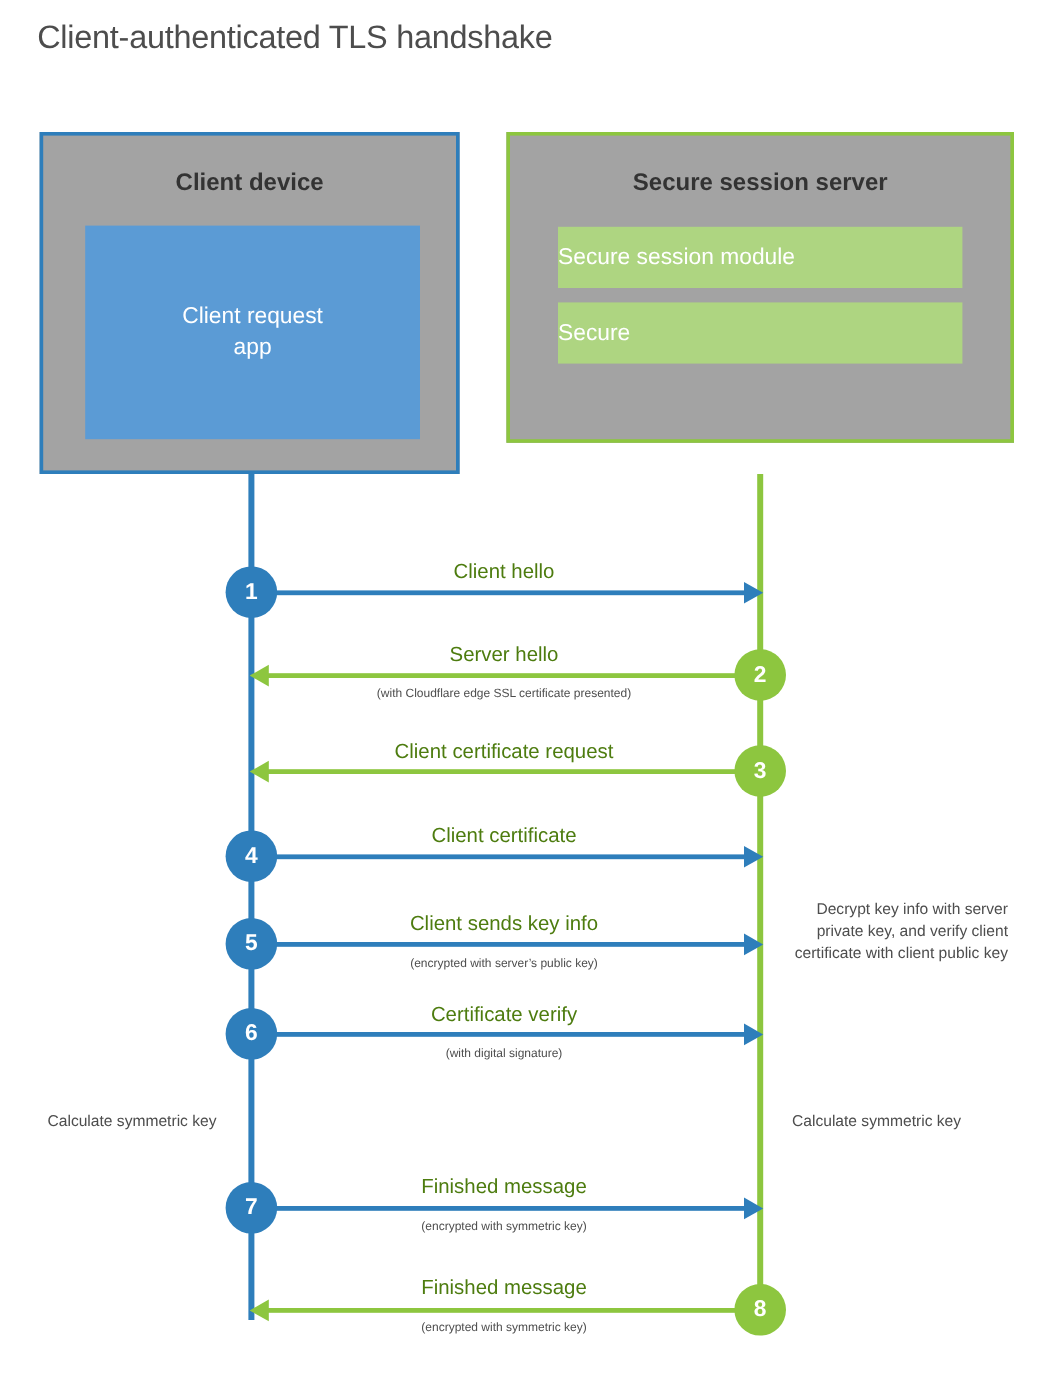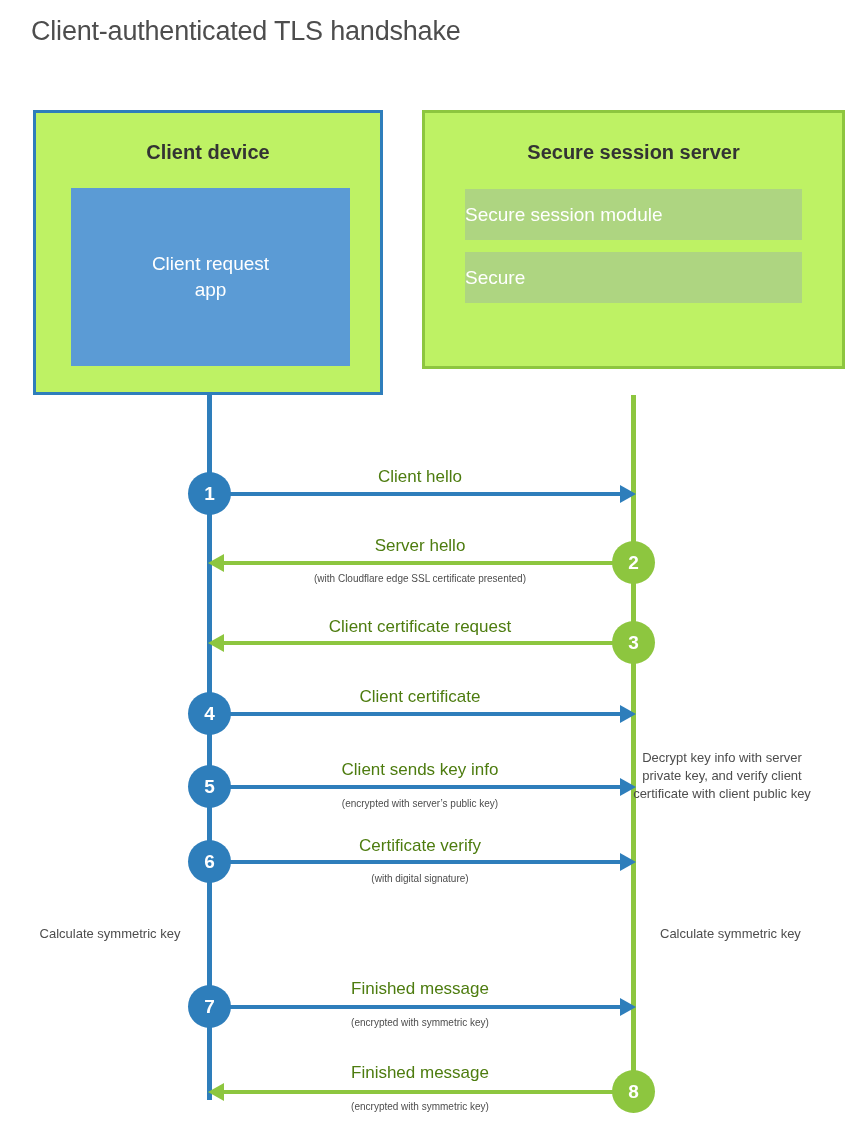--- a/index.html
+++ b/index.html
@@ -25,21 +25,21 @@
     font-size: 27px;
     font-weight: 400;
     color: #4d4d4d;
     letter-spacing: -0.2px;
     white-space: nowrap;
   }
 
   
   .actor-box {
     position: absolute;
-    background: #bef264;
+    background: #a3a3a3;
   }
   #client-box {
     left: 33px; top: 110px;
     width: 350px; height: 285px;
     border: 3px solid #2e7ebb;
   }
   #server-box {
     left: 422px; top: 110px;
     width: 423px; height: 259px;
     border: 3px solid #8dc63f;
@@ -146,21 +146,21 @@
     white-space: nowrap;
   }
 
   
   .side-note {
     position: absolute;
     font-size: 13px;
     line-height: 1.38;
     color: #4d4d4d;
   }
-  #note-decrypt { left: 632px; top: 749px; width: 180px; text-align: center; }
+  #note-decrypt { left: 660px; top: 749px; width: 180px; text-align: right; }
   #note-calc-client { left: 30px; top: 925px; width: 160px; text-align: center; }
   #note-calc-server { left: 660px; top: 925px; width: 160px; text-align: left; }
 </style>
 </head>
 <body>
 
 <div id="diagram">
 
   <div class="page-title">Client-authenticated TLS handshake</div>
 

